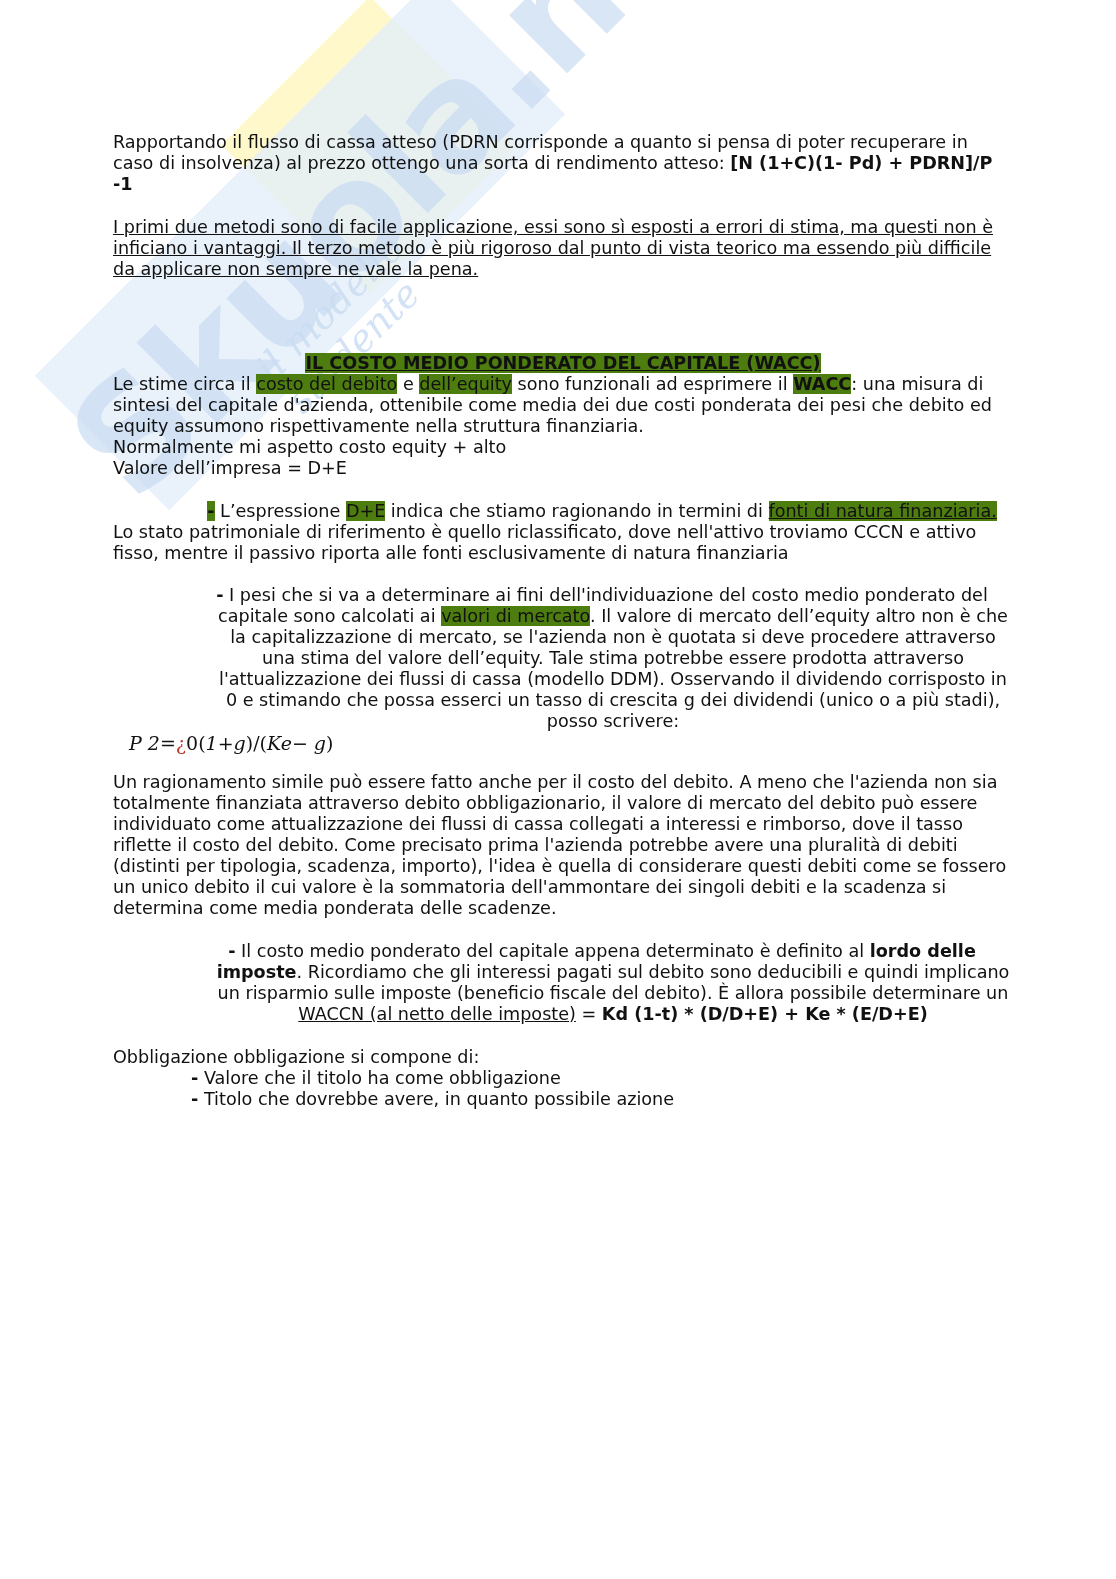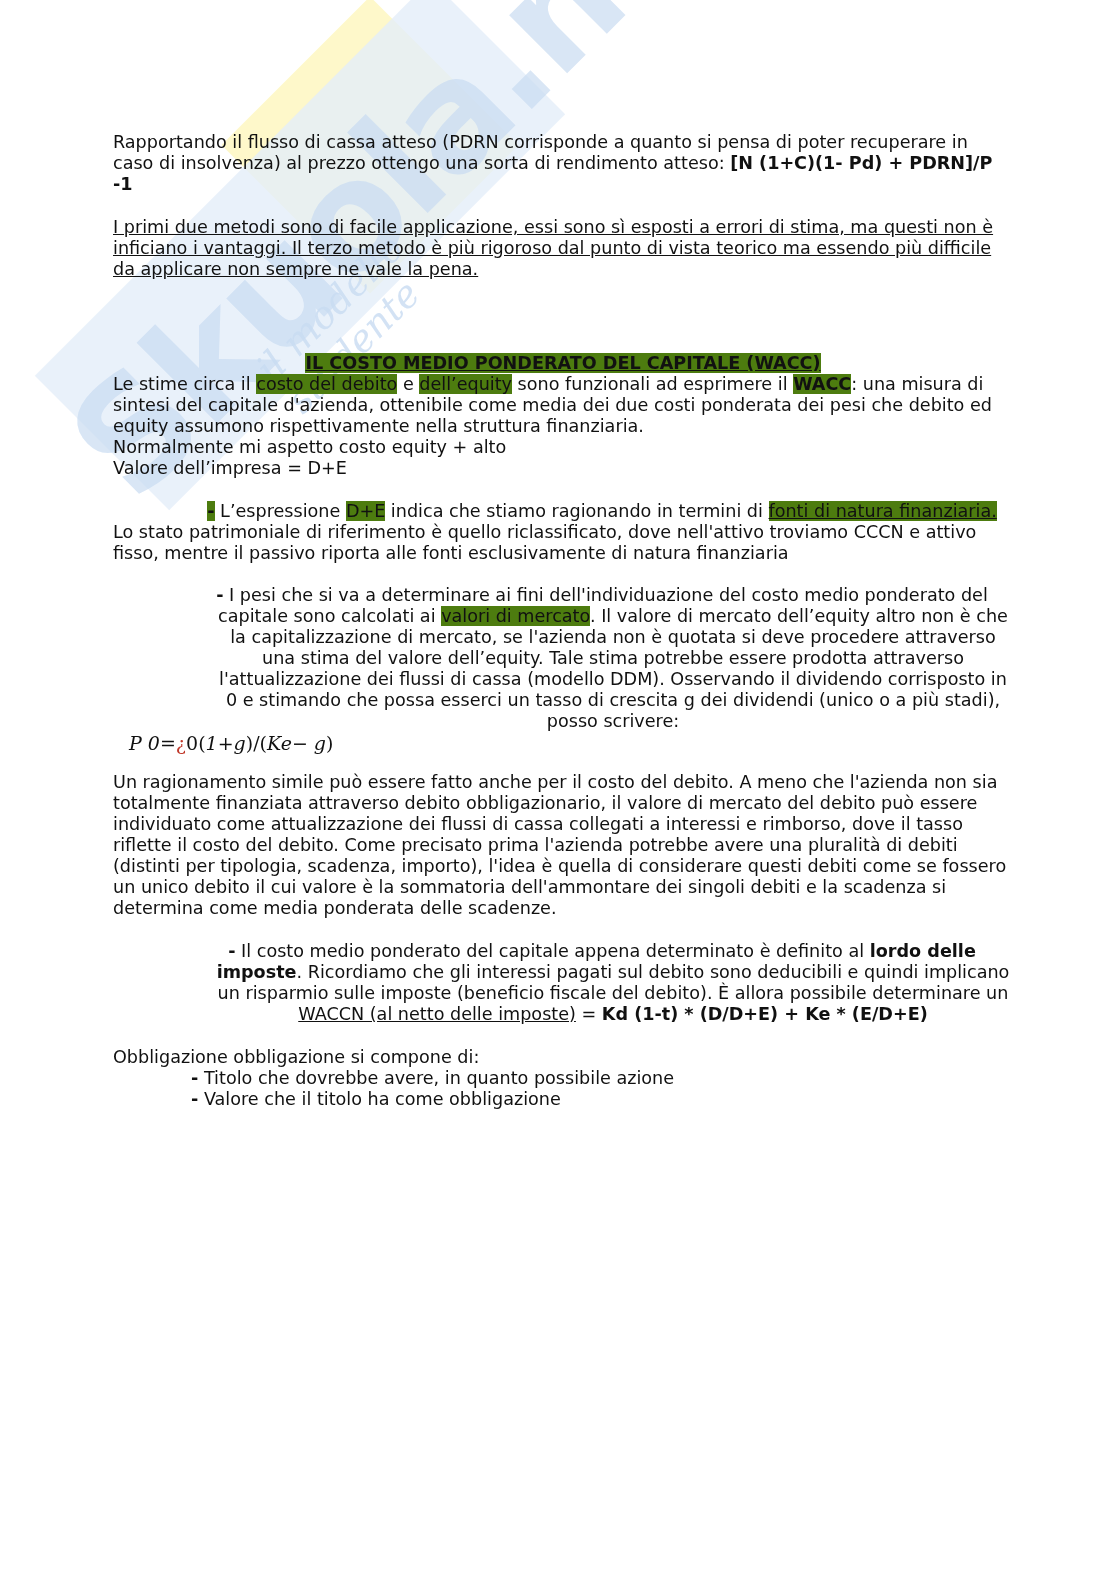--- a/index.html
+++ b/index.html
@@ -97,37 +97,37 @@
 
   <p>Lo stato patrimoniale di riferimento è quello riclassificato, dove nell'attivo troviamo CCCN e attivo fisso, mentre il passivo riporta alle fonti esclusivamente di natura finanziaria</p>
 
   <div class="gap"></div>
 
   <p class="bullet">
     <span class="dash">-</span><span> I pesi che si va a determinare ai fini dell'individuazione del costo medio ponderato del capitale sono calcolati ai </span><span class="hl">valori di mercato</span><span>. Il valore di mercato dell’equity altro non è che la capitalizzazione di mercato, se l'azienda non è quotata si deve procedere attraverso una stima del valore dell’equity. Tale stima potrebbe essere prodotta attraverso l'attualizzazione dei flussi di cassa (modello DDM). Osservando il dividendo corrisposto in 0 e stimando che possa esserci un tasso di crescita g dei dividendi (unico o a più stadi), posso scrivere:</span>
   </p>
 
   <p class="formula">
-    <span>P 0=</span><span class="red">¿</span><span class="up">0</span><span class="up">(</span><span>1+g</span><span class="up">)/(</span><span>Ke− g</span><span class="up">)</span>
+    <span>P 2=</span><span class="red">¿</span><span class="up">0</span><span class="up">(</span><span>1+g</span><span class="up">)/(</span><span>Ke− g</span><span class="up">)</span>
   </p>
 
   <div style="height:14px"></div>
 
   <p>Un ragionamento simile può essere fatto anche per il costo del debito. A meno che l'azienda non sia totalmente finanziata attraverso debito obbligazionario, il valore di mercato del debito può essere individuato come attualizzazione dei flussi di cassa collegati a interessi e rimborso, dove il tasso riflette il costo del debito. Come precisato prima l'azienda potrebbe avere una pluralità di debiti (distinti per tipologia, scadenza, importo), l'idea è quella di considerare questi debiti come se fossero un unico debito il cui valore è la sommatoria dell'ammontare dei singoli debiti e la scadenza si determina come media ponderata delle scadenze.</p>
 
   <div class="gap"></div>
 
   <p class="bullet">
     <span class="dash">-</span><span> Il costo medio ponderato del capitale appena determinato è definito al </span><span class="b">lordo delle imposte</span><span>. Ricordiamo che gli interessi pagati sul debito sono deducibili e quindi implicano un risparmio sulle imposte (beneficio fiscale del debito). È allora possibile determinare un </span><span class="u">WACCN (al netto delle imposte)</span><span> = </span><span class="b">Kd (1-t) * (D/D+E) + Ke * (E/D+E)</span>
   </p>
 
 
   <div class="gap"></div>
 
   <p>Obbligazione obbligazione si compone di:</p>
   <p class="subbul">
-    <span class="b">-</span><span> Titolo che dovrebbe avere, in quanto possibile azione</span>
+    <span class="b">-</span><span> Valore che il titolo ha come obbligazione</span>
   </p>
   <p class="subbul">
-    <span class="b">-</span><span> Valore che il titolo ha come obbligazione</span>
+    <span class="b">-</span><span> Titolo che dovrebbe avere, in quanto possibile azione</span>
   </p>
 
 </div>
 
 </body></html>

